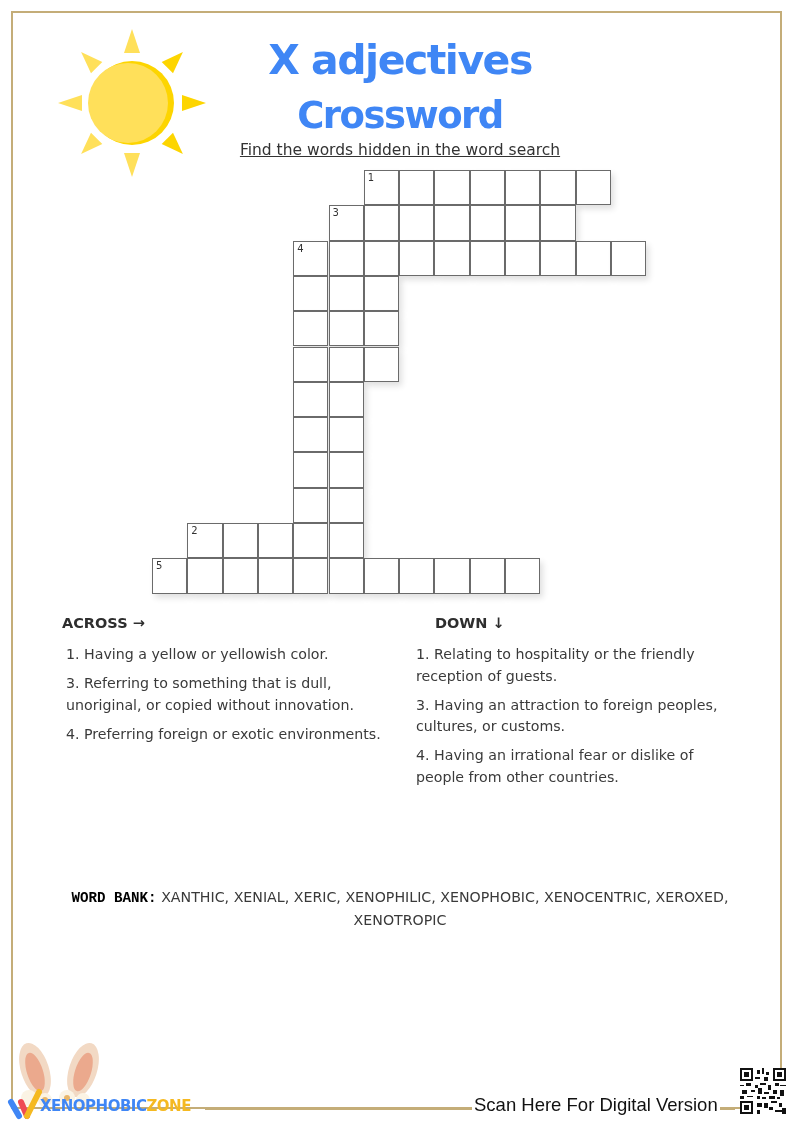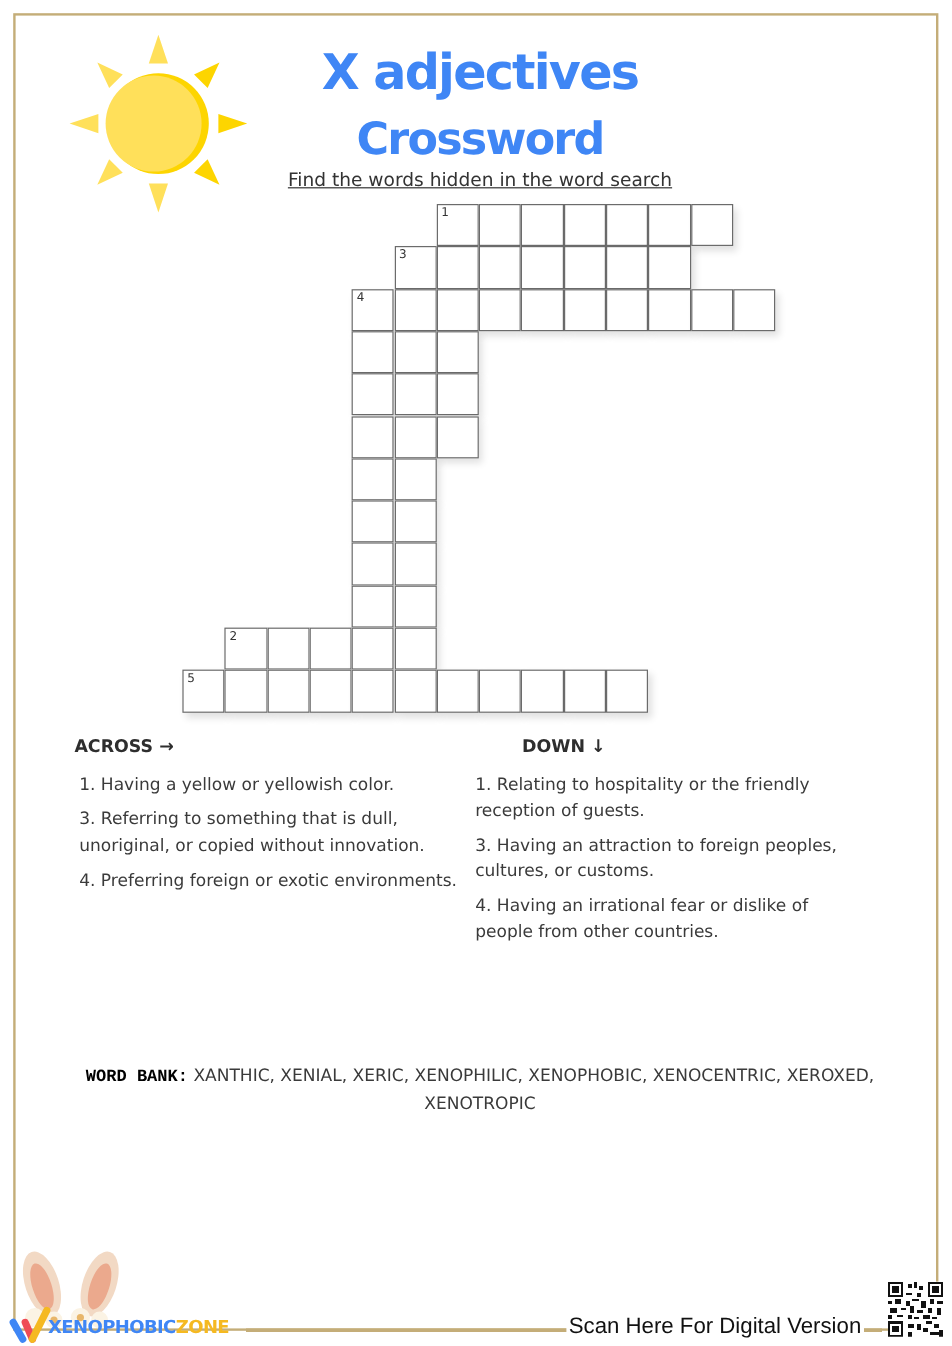--- a/index.html
+++ b/index.html
@@ -34,21 +34,21 @@
   .cell .num {
     position: absolute; left: 3px; top: 1px; font-size: 10px; color: #333;
     font-family: "DejaVu Sans", sans-serif;
   }
   .clues-head {
     position: absolute; top: 615px; font-weight: bold; font-size: 14.5px; color: #2e2e2e;
   }
   .clue-list { position: absolute; top: 644px; font-size: 14.2px; line-height: 21.5px; color: #3a3a3a; }
   .clue-list .clue { margin-bottom: 7.5px; }
   .across-list { left: 66px; width: 340px; }
-  .down-list { left: 396px; width: 320px; }
+  .down-list { left: 416px; width: 320px; }
   .wordbank {
     position: absolute; left: 60px; width: 680px; top: 887px;
     text-align: center; font-size: 14.2px; line-height: 21.5px; color: #3a3a3a;
   }
   .wordbank b { color: #000000; font-family: Liberation Mono, monospace; }
   .logo { position: absolute; left: 5px; top: 1040px; width: 200px; height: 80px; }
   .logo-text {
     position: absolute; left: 40px; top: 1097px; font-weight: bold; font-size: 15px;
     letter-spacing: -0.5px;
   }

